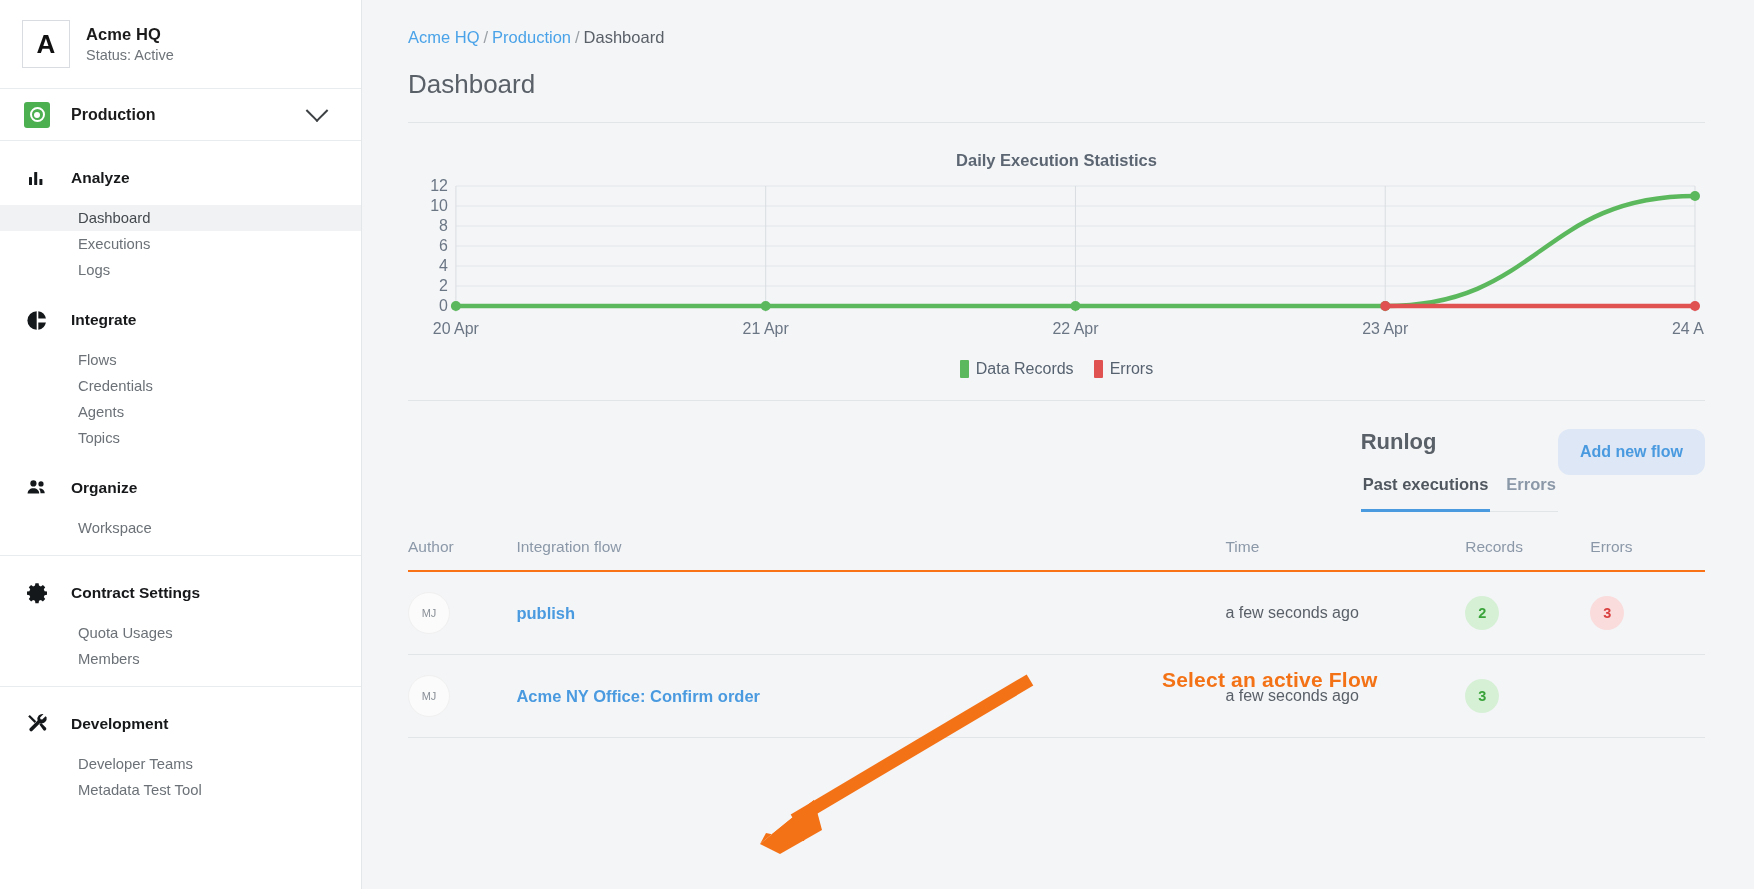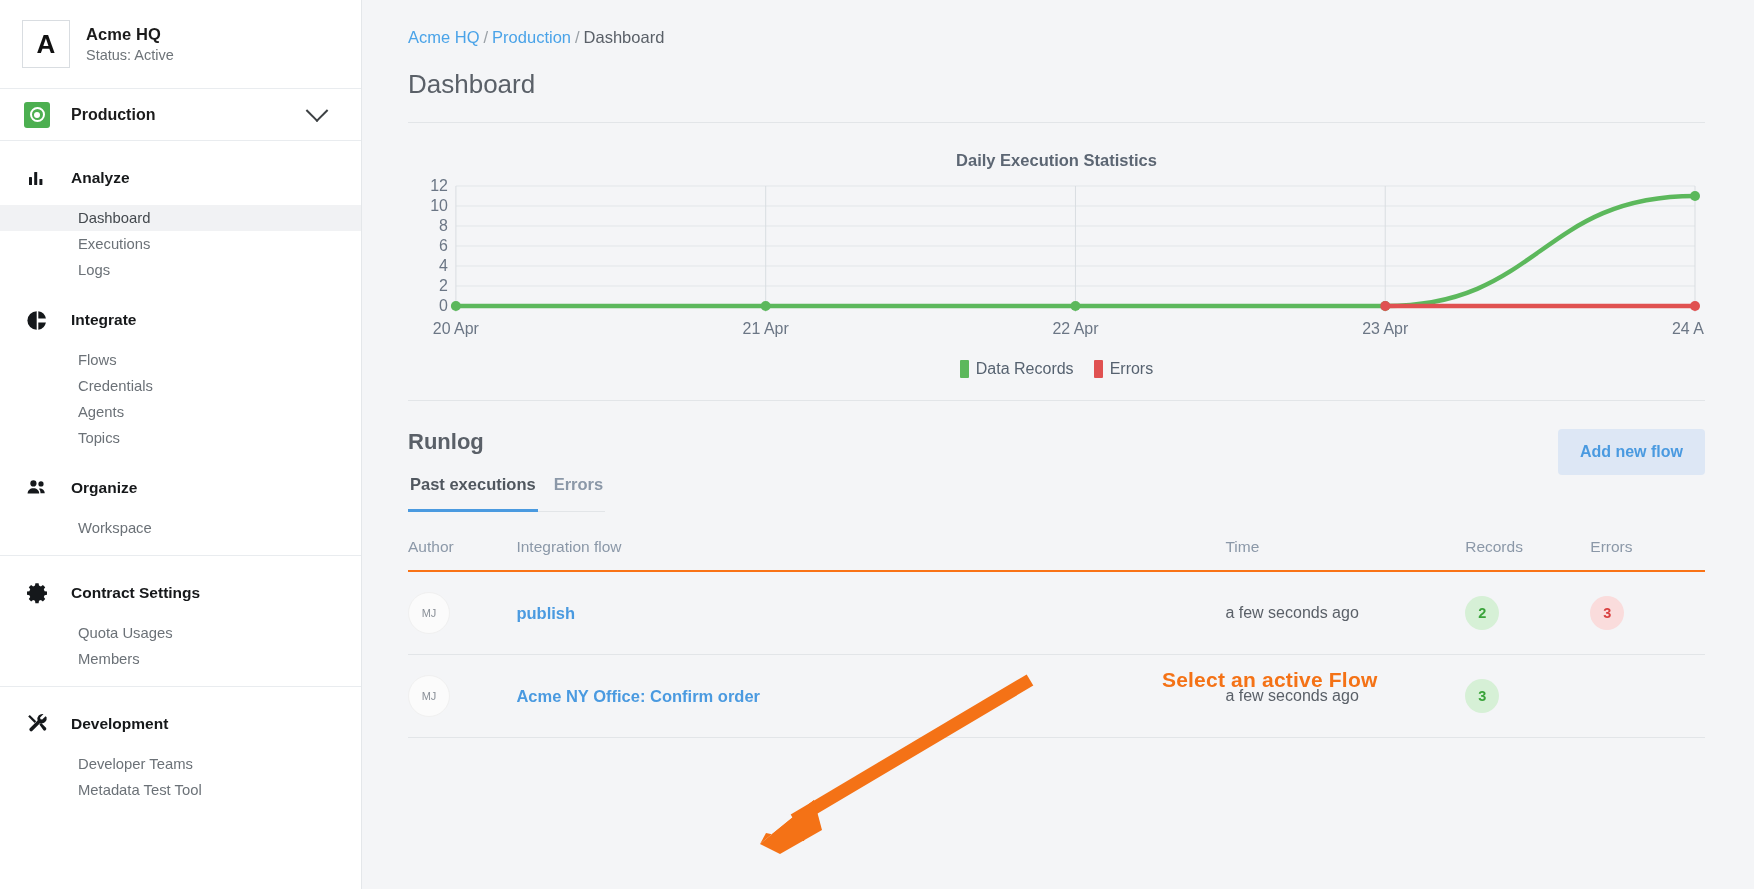--- a/index.html
+++ b/index.html
@@ -112,32 +112,32 @@
   .chart-wrap { position: relative; height: 170px; }
   .chart-legend {
     display: flex; justify-content: center; align-items: center; gap: 20px;
     margin-top: 12px; font-size: 16px; color: #566270;
   }
   .legend-item { display: flex; align-items: center; gap: 7px; }
   .legend-swatch { width: 9px; height: 18px; border-radius: 1px; display: block; }
 
   
   .runlog { padding-top: 28px; }
-  .runlog-head { display: flex; align-items: flex-start; justify-content: space-between; }
+  .runlog-head { display: flex; align-items: flex-start; justify-content: flex-end; }
   .runlog-title { font-size: 22px; font-weight: bold; color: #5a6068; margin: 0 0 14px 0; }
   .tabs { display: flex; gap: 14px; border-bottom: 1px solid #e2e5e8; }
   .tab {
     font-size: 16.5px; padding: 6px 2px 15px 2px; cursor: pointer;
     color: #8b98a8; font-weight: bold; border-bottom: 3px solid transparent;
     margin-bottom: -1px;
   }
   .tab.active { color: #50575f; border-bottom-color: #4a9ae0; }
   .add-flow-btn {
     background: #dde7f5; color: #4a9ae0; border: none;
-    font-size: 16px; font-weight: bold; border-radius: 4px;
+    font-size: 16px; font-weight: bold; border-radius: 12px;
     padding: 14px 22px; cursor: pointer;
     font-family: "Liberation Sans", sans-serif;
   }
 
   table.runlog-table { width: 100%; border-collapse: collapse; margin-top: 26px; }
   table.runlog-table th {
     text-align: left; font-size: 15.5px; font-weight: normal;
     color: #8b98a8; padding: 0 0 14px 0;
     border-bottom: 2px solid #f97316;
   }

